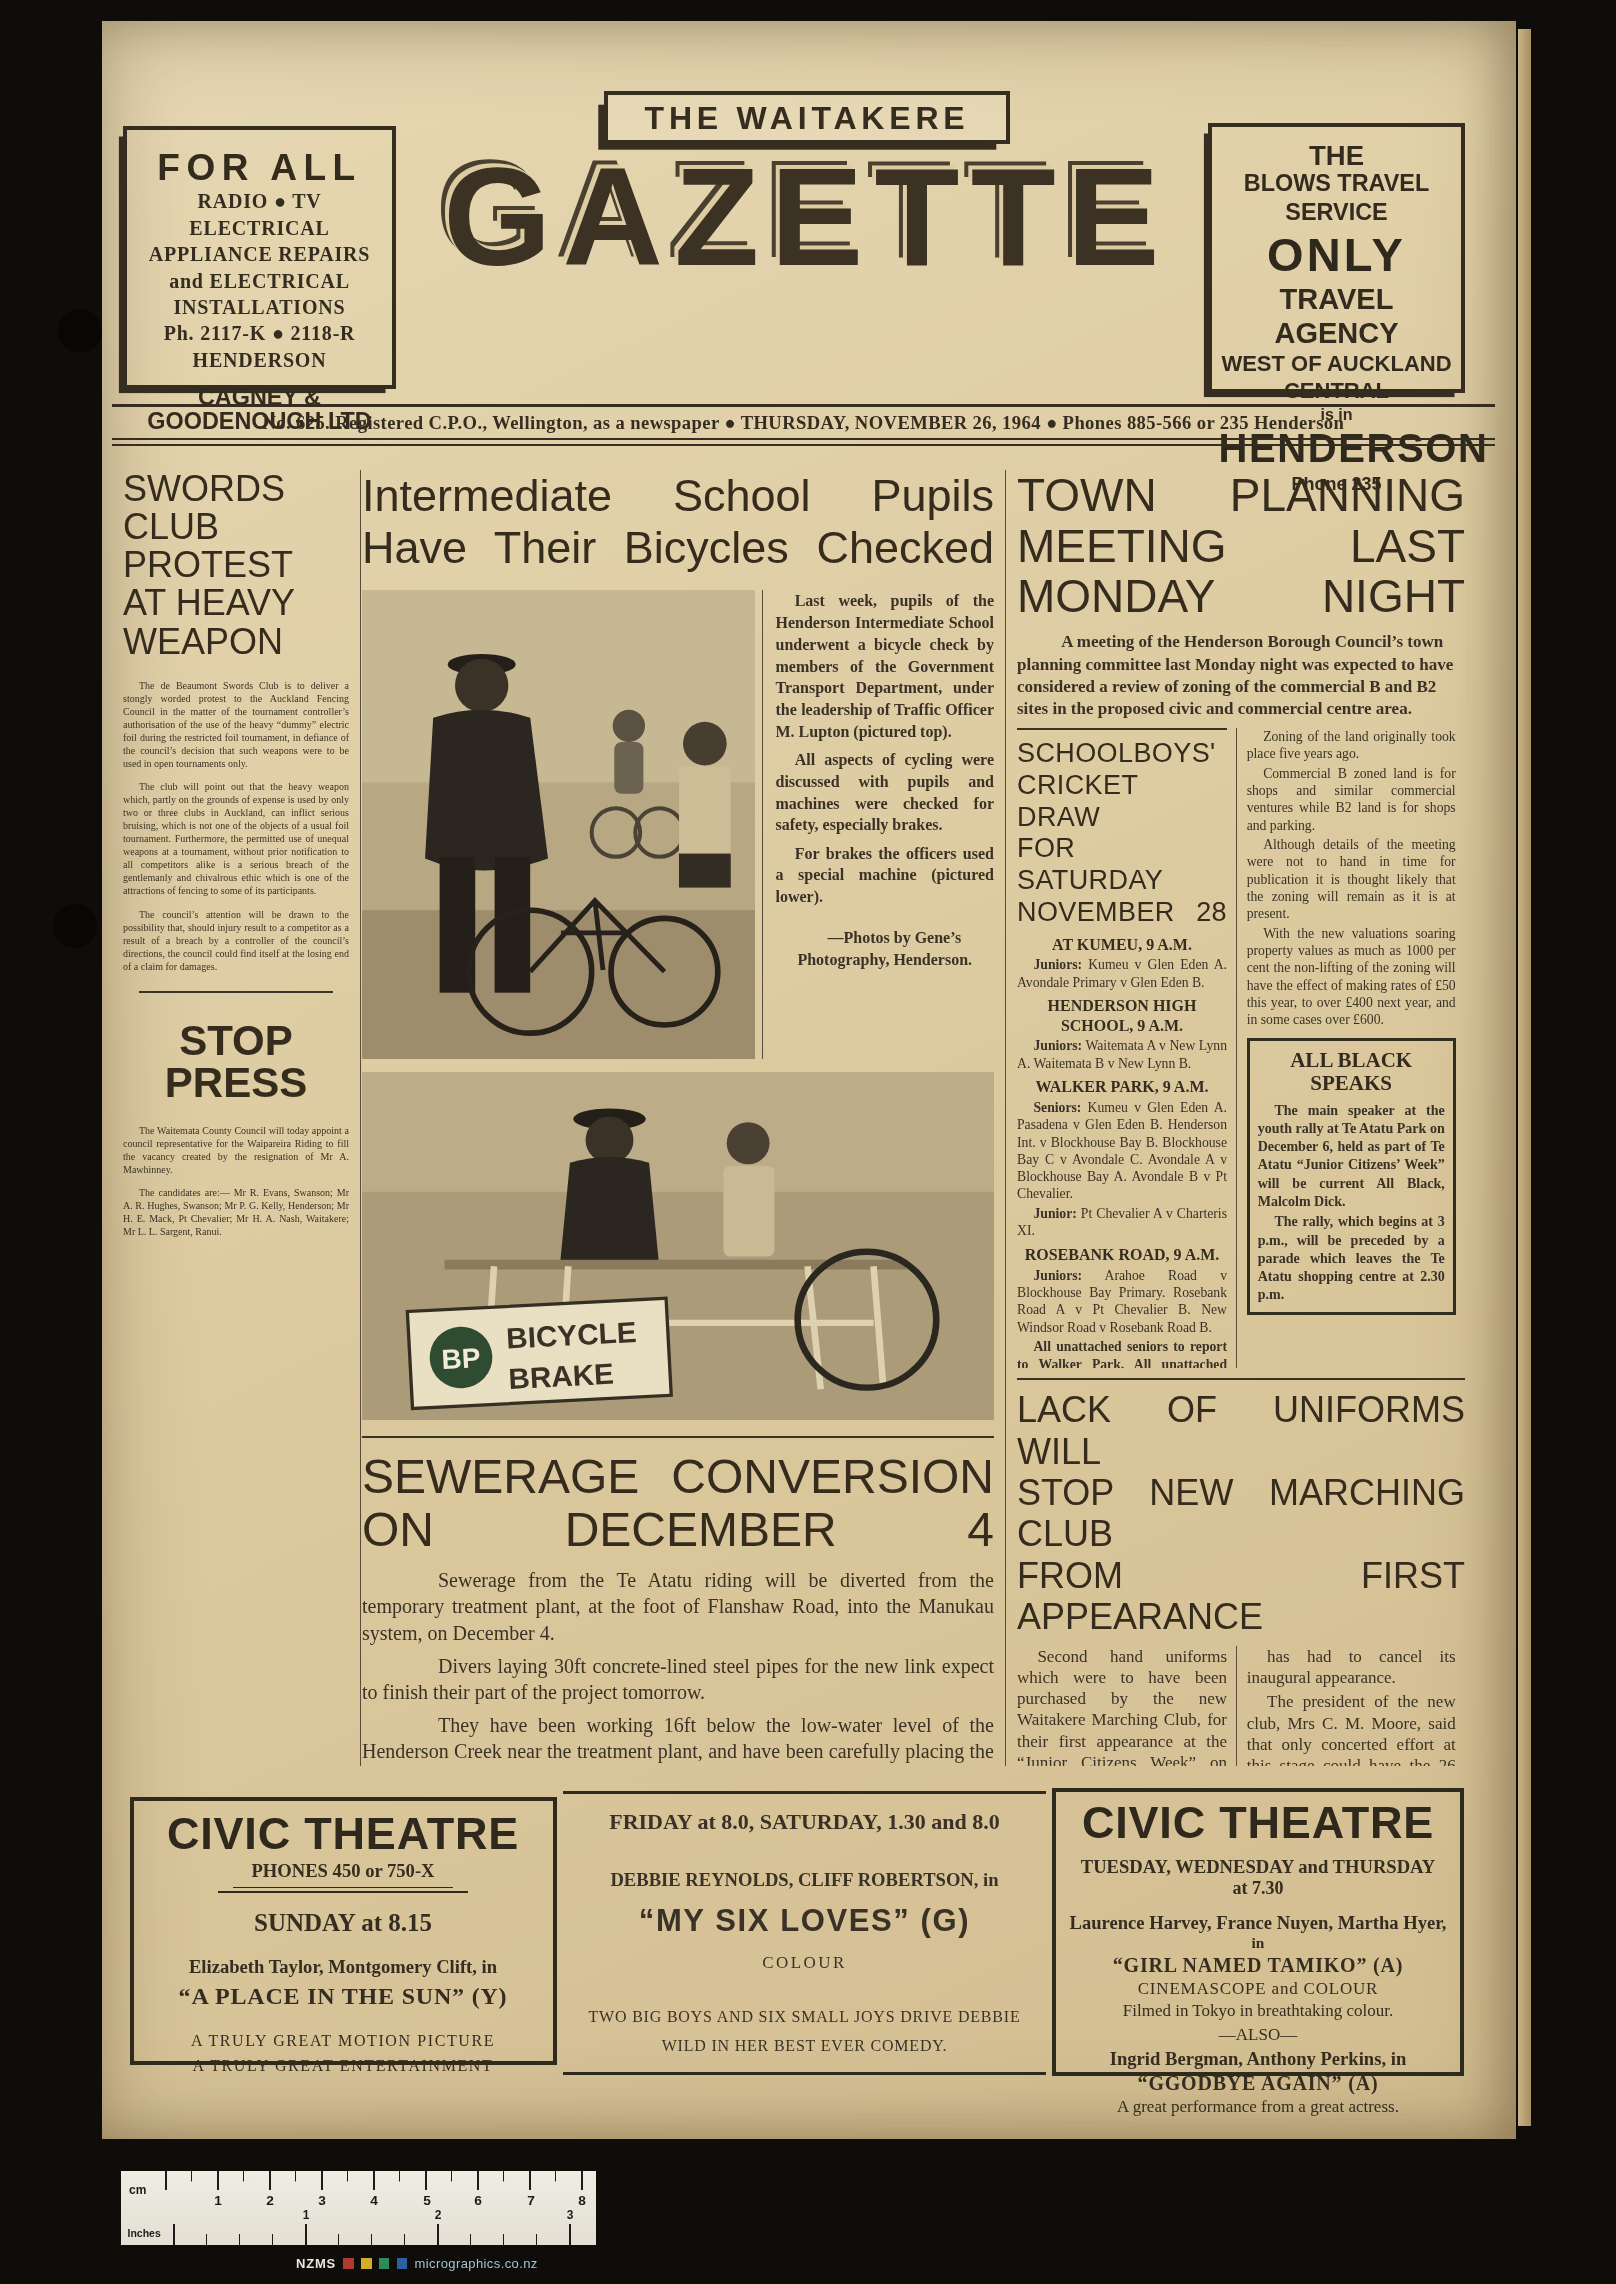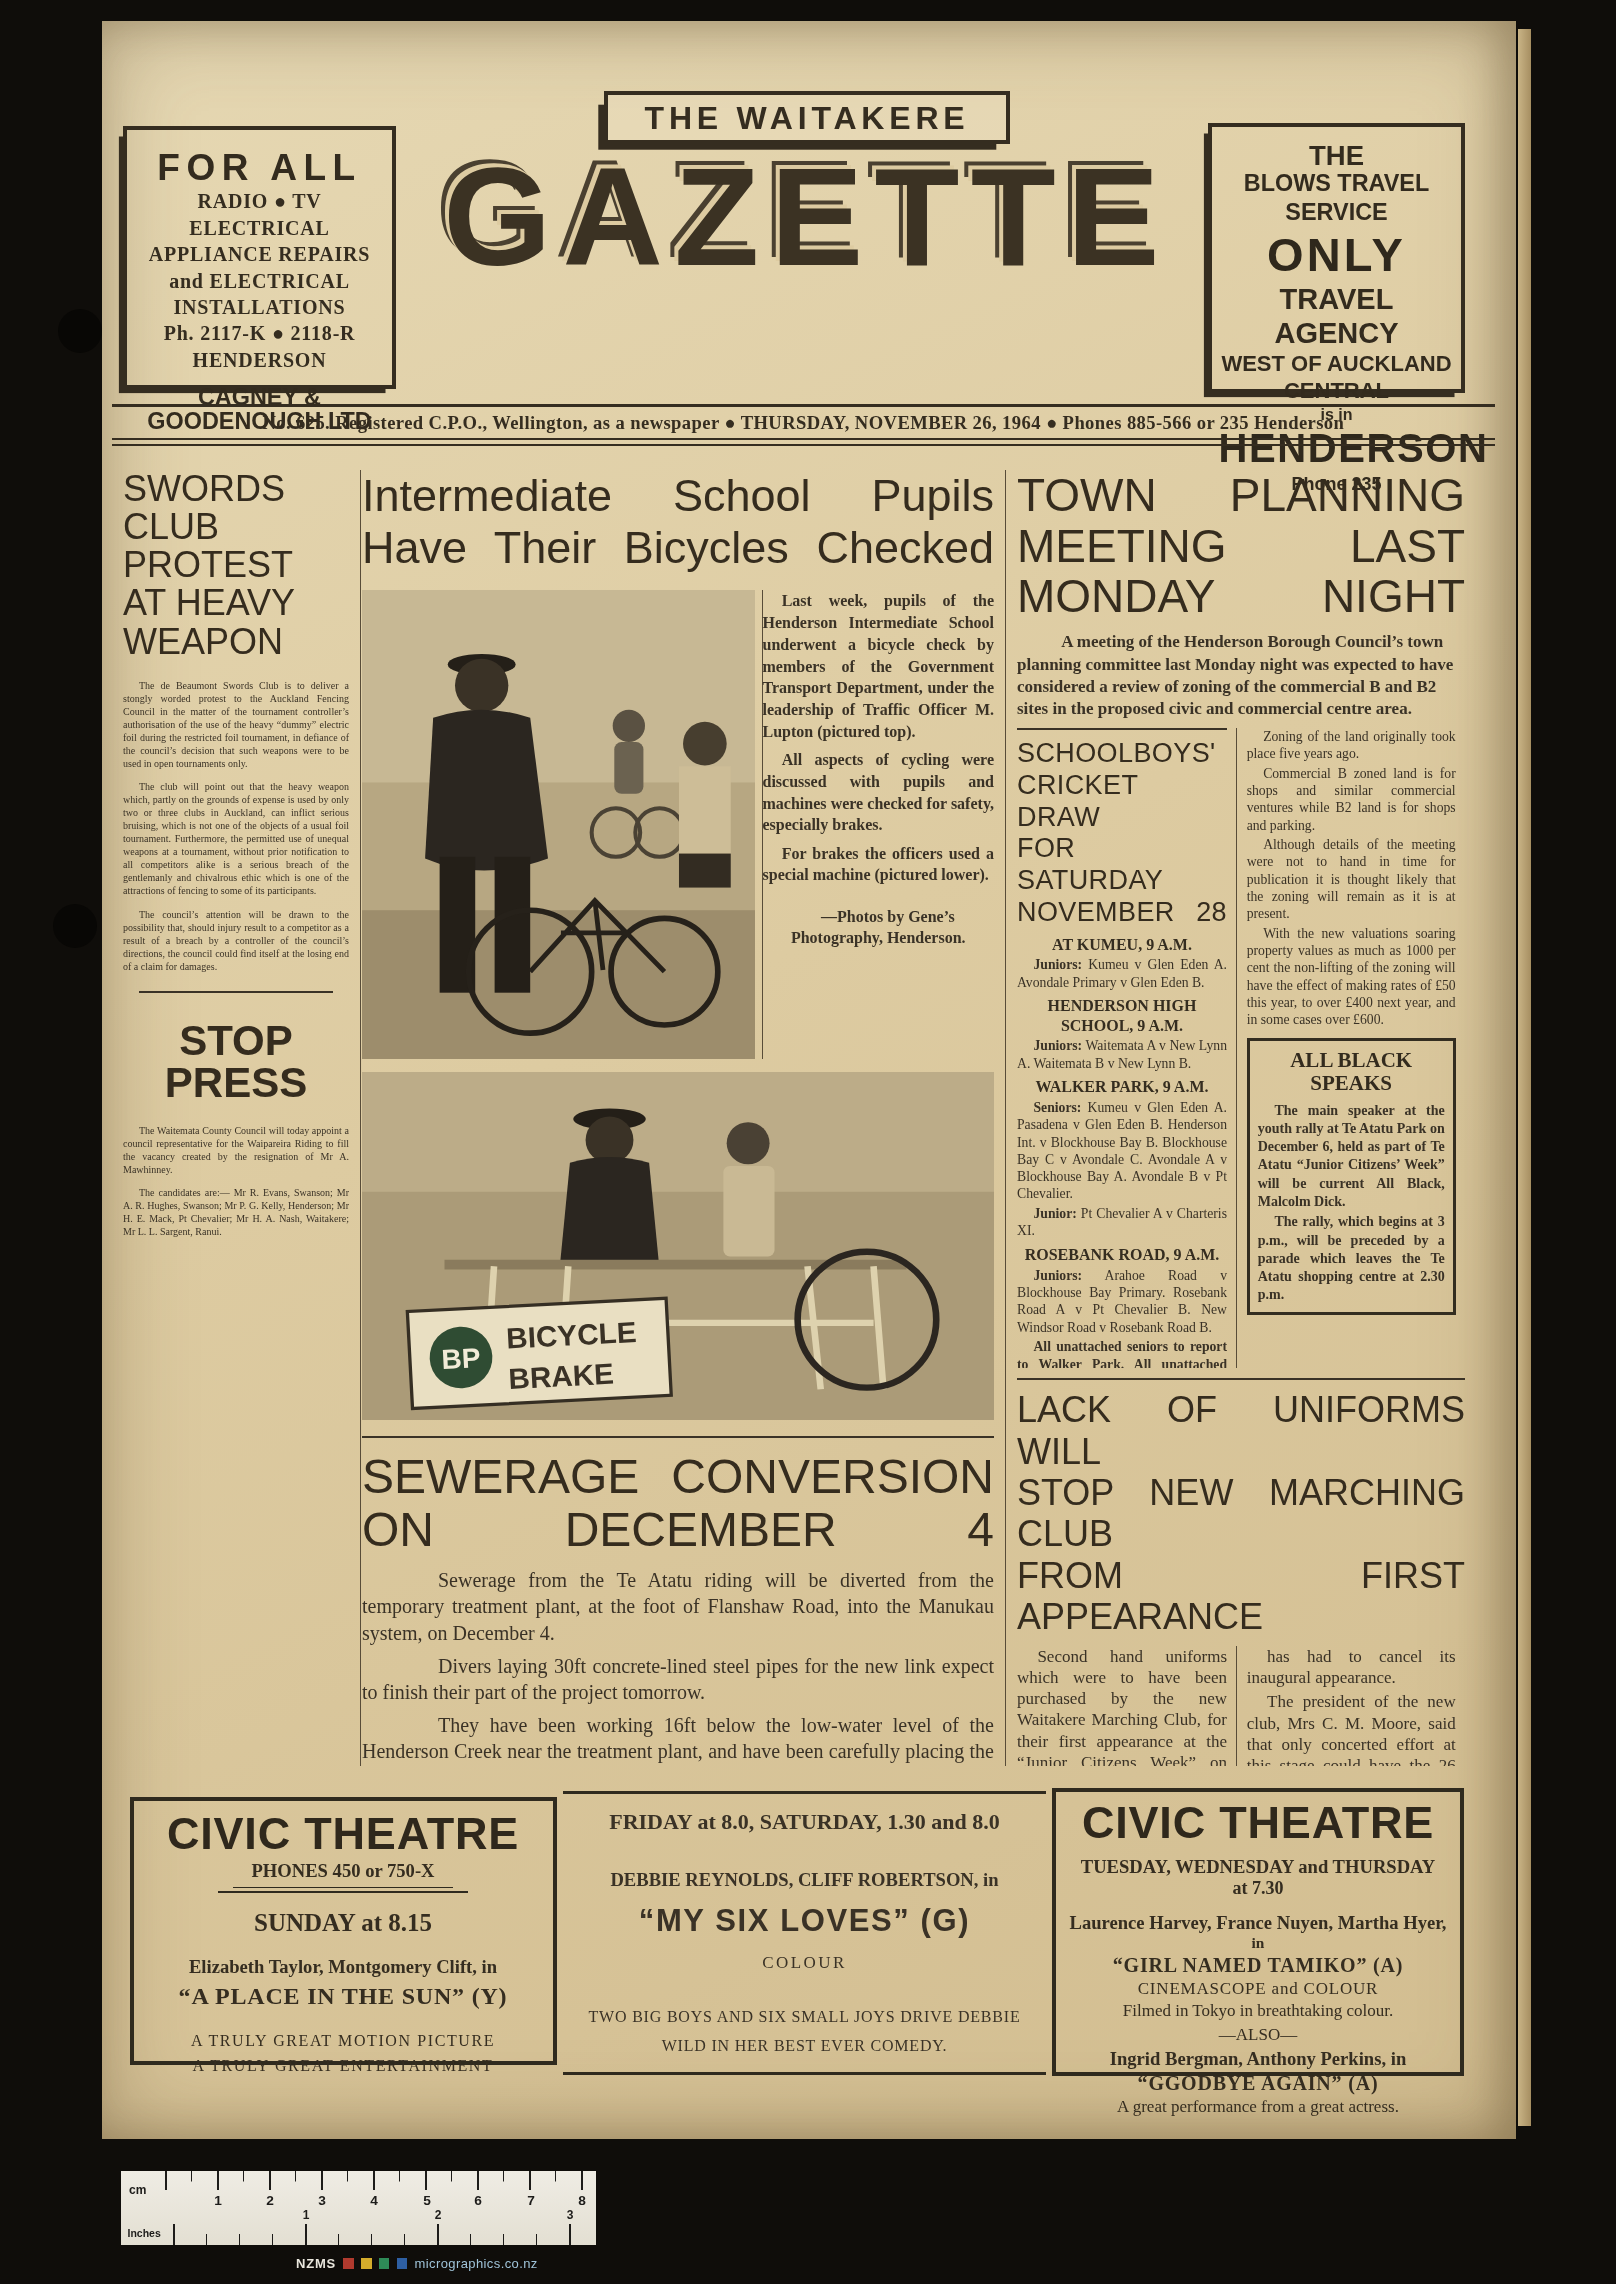--- a/index.html
+++ b/index.html
@@ -75,21 +75,21 @@
   .divider{border-top:2.4px solid #3a3226;width:86%;margin:18px auto 27.5px}
   .stop-head{font:700 42px/1 "Liberation Sans",sans-serif;text-align:center;color:#352c1e;margin-bottom:19.4px}
   .stop p{font-weight:400;font-size:15.4px;line-height:1.3}
 
   #middle{position:absolute;left:260px;top:449px;width:632px;height:1296px;
           padding-right:11.3px;border-right:1.6px solid #584c38;overflow:hidden}
   .bike-head div{font-size:45px;line-height:1.16;letter-spacing:0}
   .bike-row{display:flex;margin-top:16px}
   .photo{background:#b2a27e;box-shadow:inset 0 0 27.5px rgba(40,30,15,.55);flex:none}
   .photo1{width:393px;height:469px}
-  .bike-text{flex:1;padding-left:0;margin-left:6.5px;border-left:1.6px solid #584c38}
+  .bike-text{flex:1;padding-left:13px;margin-left:6.5px;border-left:1.6px solid #584c38}
   .bike-text p{font-size:16px;font-weight:700;line-height:1.36;text-indent:1.2em;margin-bottom:6.5px}
   .credit{font-size:17px;font-weight:700;text-align:center;text-indent:0;margin-top:19.4px}
   .photo2{width:100%;height:348px;margin-top:13px}
   .sew{margin-top:16px;border-top:2.4px solid #3a3226;padding-top:11.3px}
   .sew .hl div{font-size:48px;line-height:1.12}
   .sew p{font-size:20px;line-height:1.32;text-indent:3.8em;margin-bottom:6.5px}
 
   #right{position:absolute;left:915px;top:449px;width:448px;height:1296px;overflow:hidden}
   .tp-head div{font-size:46px;line-height:1.1}
   .tp-intro{font-size:17px;font-weight:700;line-height:1.3;text-indent:2.6em;margin-top:9.7px}

